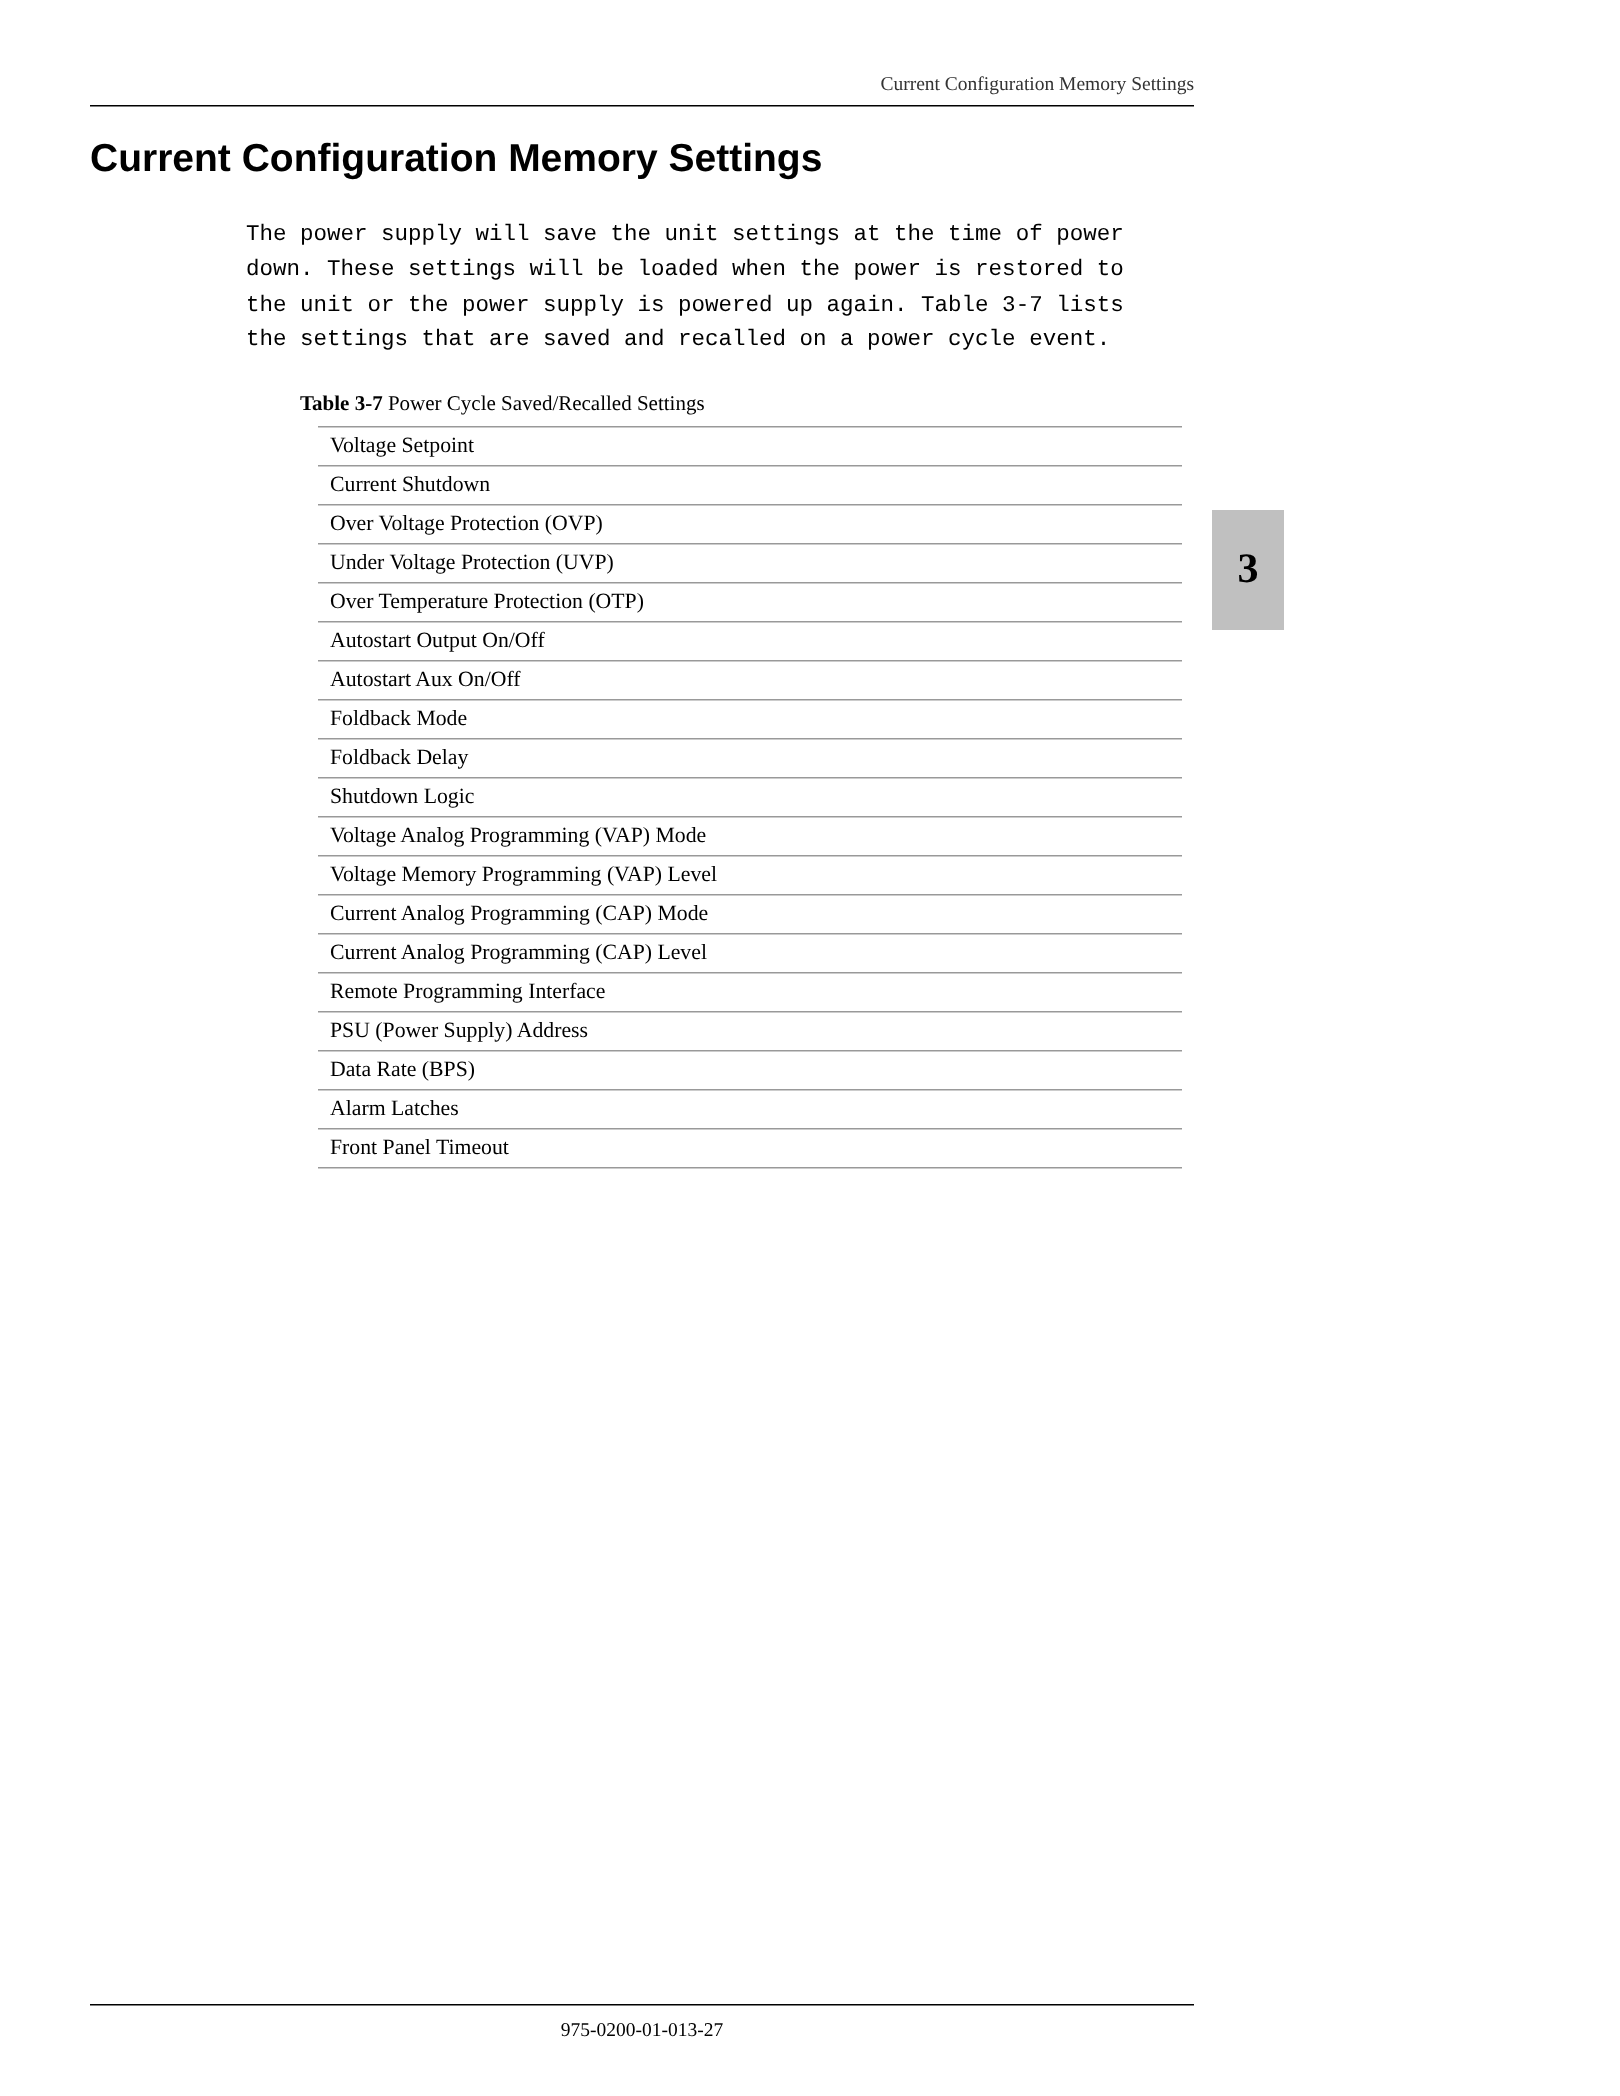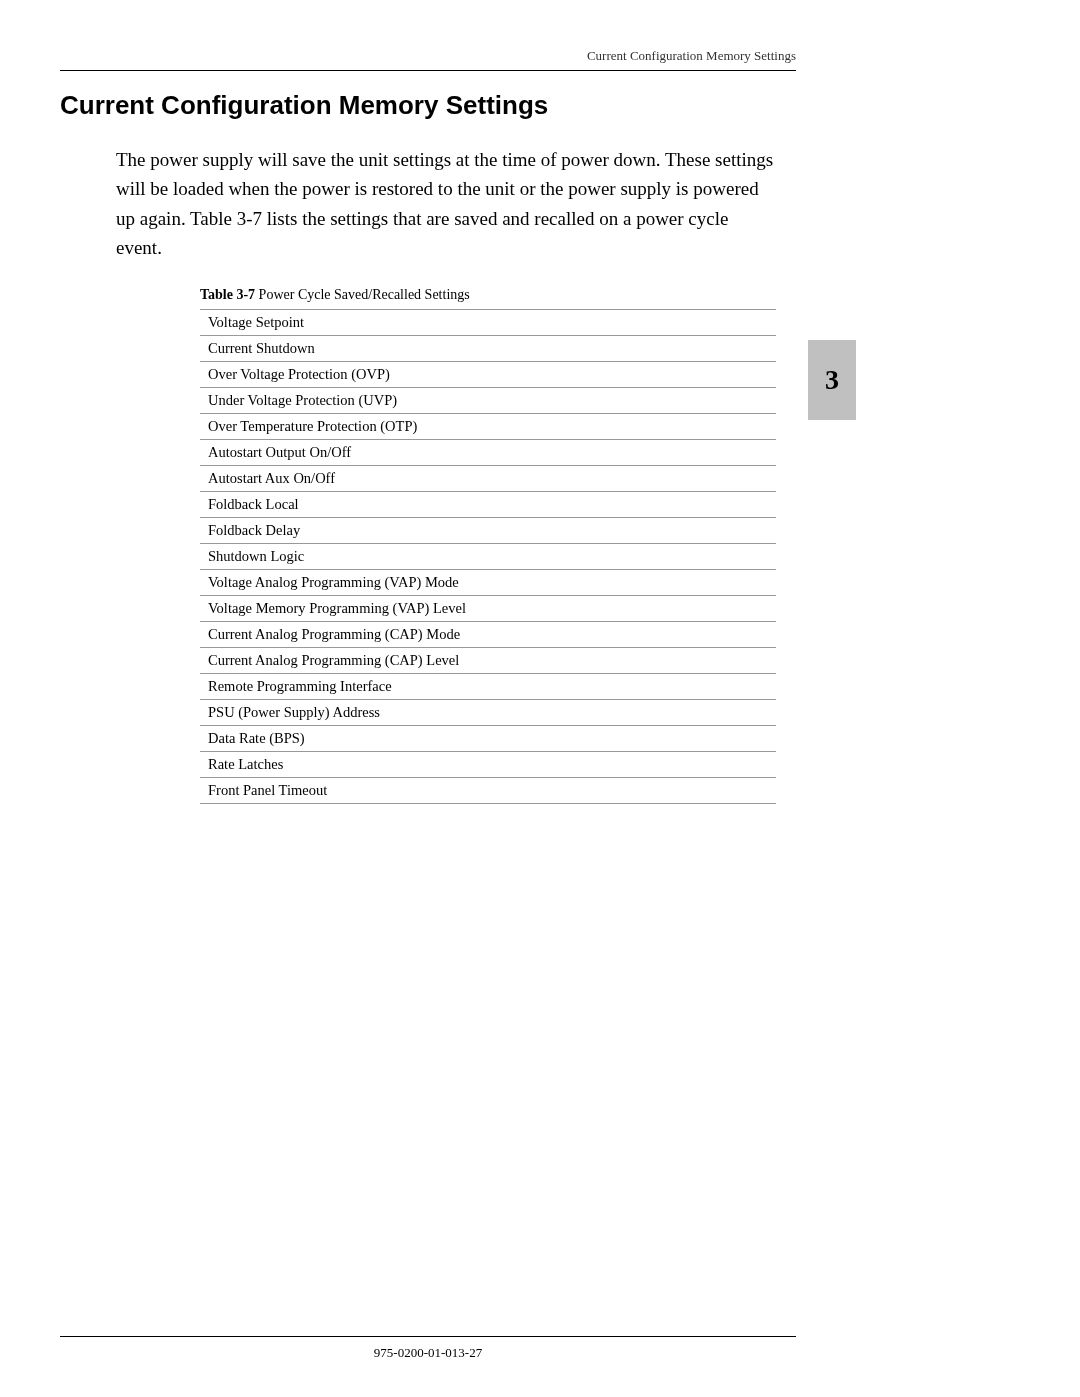--- a/index.html
+++ b/index.html
@@ -68,45 +68,47 @@
     }
 
     .page-title {
       font-size: 26px;
       font-weight: bold;
       margin-bottom: 24px;
       font-family: Arial, Helvetica, sans-serif;
     }
 
     .intro-text {
-      font-size: 19px;
+      font-size: 15px;
       line-height: 1.55;
       margin-bottom: 24px;
       max-width: 680px;
-      margin-left: 56px;
+      margin-left: 104px;
+      font-family: Liberation Mono, monospace;
     }
 
     
     .table-section {
       margin-left: 140px;
     }
 
     .table-caption {
       font-size: 14px;
       margin-bottom: 6px;
     }
 
     .table-caption .table-label {
       font-weight: bold;
     }
 
     .settings-table {
       width: 100%;
       border-collapse: collapse;
       font-size: 14.5px;
+      margin-left: 12px;
     }
 
     .settings-table tr td {
       padding: 4px 8px;
       border-bottom: 1px solid #999;
     }
 
     .settings-table tr:first-child td {
       border-top: 1px solid #999;
     }
@@ -166,21 +168,21 @@
             <tr>
               <td>Over Temperature Protection (OTP)</td>
             </tr>
             <tr>
               <td>Autostart Output On/Off</td>
             </tr>
             <tr>
               <td>Autostart Aux On/Off</td>
             </tr>
             <tr>
-              <td>Foldback Local</td>
+              <td>Foldback Mode</td>
             </tr>
             <tr>
               <td>Foldback Delay</td>
             </tr>
             <tr>
               <td>Shutdown Logic</td>
             </tr>
             <tr>
               <td>Voltage Analog Programming (VAP) Mode</td>
             </tr>
@@ -196,21 +198,21 @@
             <tr>
               <td>Remote Programming Interface</td>
             </tr>
             <tr>
               <td>PSU (Power Supply) Address</td>
             </tr>
             <tr>
               <td>Data Rate (BPS)</td>
             </tr>
             <tr>
-              <td>Rate Latches</td>
+              <td>Alarm Latches</td>
             </tr>
             <tr>
               <td>Front Panel Timeout</td>
             </tr>
           </tbody>
       </table>
     </div>
 
   </div>
 

